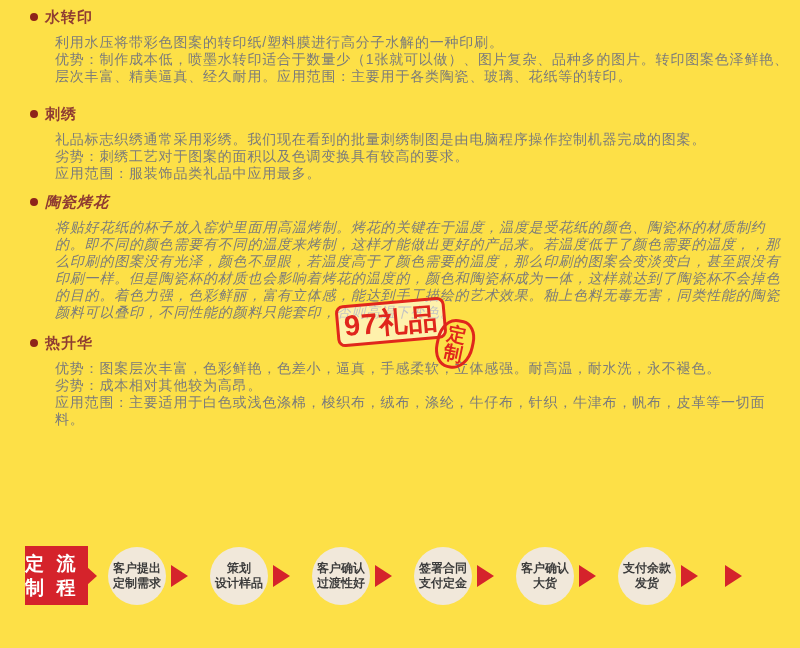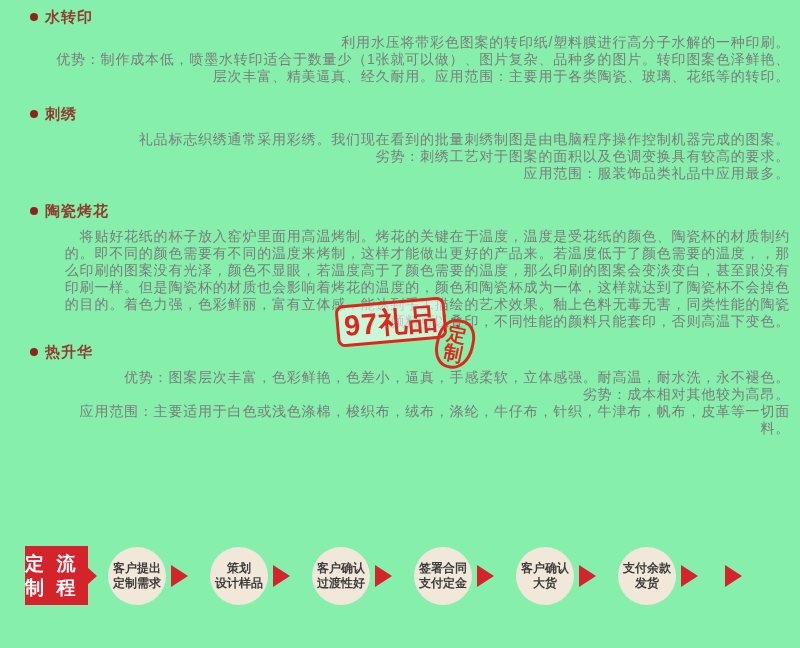--- a/index.html
+++ b/index.html
@@ -9,35 +9,35 @@
     --body-gray:#7b7b7b;
     --circle-beige:#f1e8da;
     --circle-text:#3c3c3c;
     --watermark-red:#e0261c;
   }
   html,body{margin:0;padding:0;}
   body{
     width:800px;height:648px;overflow:hidden;background:#ffffff;
     font-family:"Liberation Sans","DejaVu Sans",sans-serif;
   }
-  .page{position:relative;width:800px;height:648px;background:#86efac;}
+  .page{position:relative;width:800px;height:648px;background:#fde047;}
 
   
   .sections{position:absolute;left:0;top:0;width:800px;}
   .section{margin-left:30px;margin-right:8px;}
   .section:nth-of-type(1){margin-top:8px;}
   .section:nth-of-type(2){margin-top:20px;}
-  .section:nth-of-type(3){margin-top:20px;}
+  .section:nth-of-type(3){margin-top:11px;font-style:italic;}
   .section:nth-of-type(4){margin-top:13px;}
   .section:nth-of-type(5){margin-top:21px;}
   .section-header{display:flex;align-items:center;height:18px;}
   .bullet{width:8px;height:8px;border-radius:50%;background:var(--bullet-red);flex:0 0 8px;}
   .section-title{margin-left:7px;color:var(--title-red);font-weight:bold;font-size:15px;letter-spacing:1px;}
   .section-body{margin:8px 2px 0 25px;color:var(--body-gray);font-size:14px;line-height:17px;letter-spacing:0.8px;}
-  .body-line{min-height:17px;text-align:right;}
+  .body-line{min-height:17px;}
 
   
   .wm-badge{
     position:absolute;left:336px;top:301px;transform:rotate(-5deg);
     border:3px solid var(--watermark-red);border-radius:8px;
     color:var(--watermark-red);font-size:29px;font-weight:bold;
     padding:0 5px;line-height:36px;background:rgba(255,255,255,0.55);
     letter-spacing:1px;
   }
   .wm-seal{

